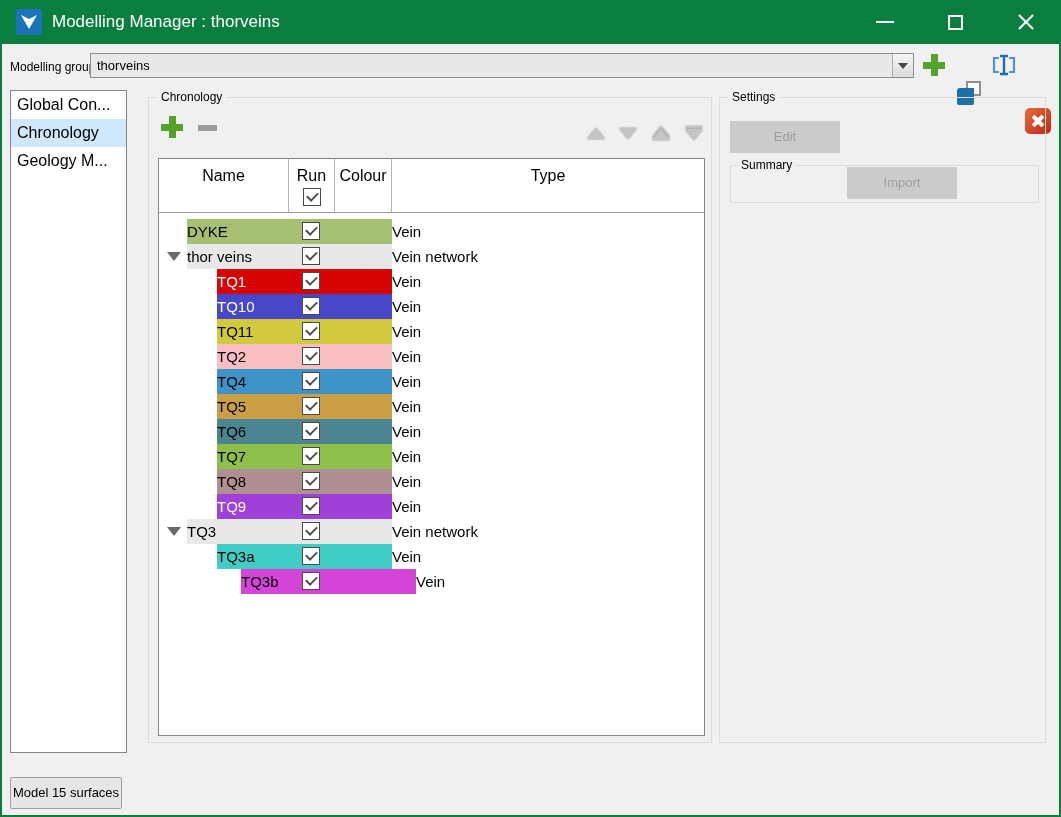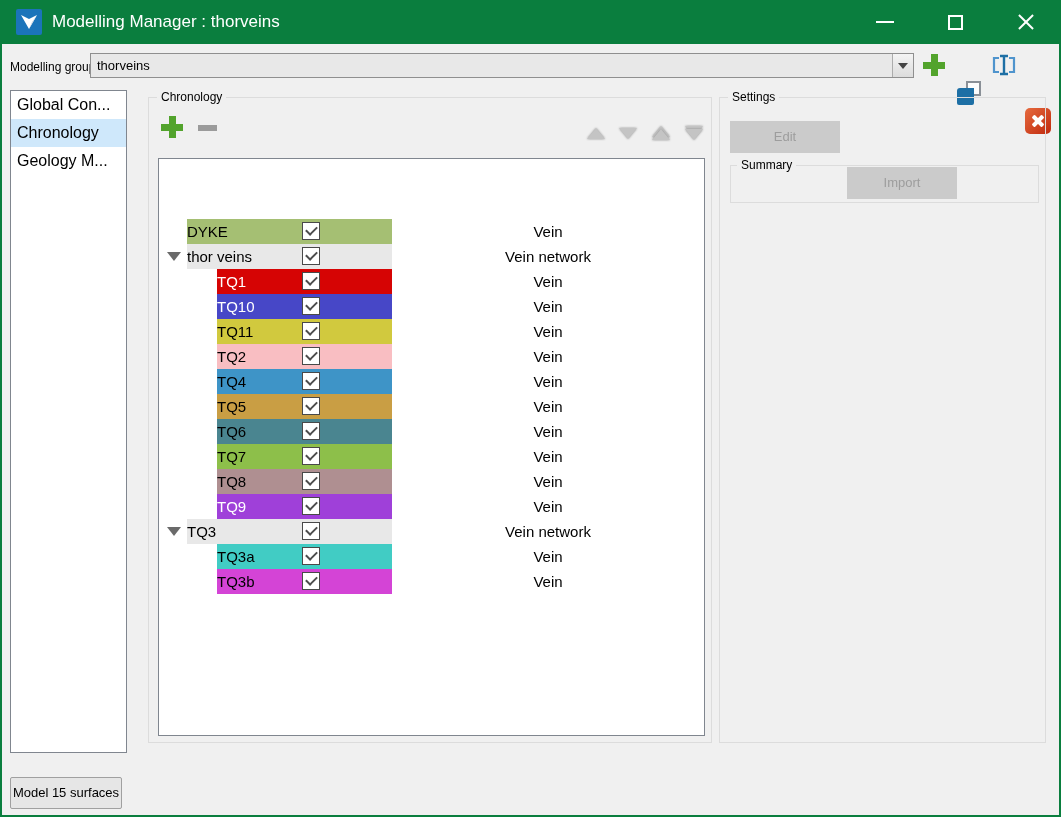--- a/index.html
+++ b/index.html
@@ -80,21 +80,21 @@
   .checkbox.checked::after { content:''; position:absolute; left:3px; top:3px; width:9px; height:5px; border-left:2px solid #4d4d4d; border-bottom:2px solid #4d4d4d; transform:rotate(-45deg); }
   .th-run .checkbox { margin-top:3px; }
 
   .tbody { position:absolute; left:0; top:55px; width:100%; bottom:0; padding-top:5px; }
   .row { position:relative; height:25px; display:flex; }
   .tree { position:relative; height:100%; background:#fff; flex:0 0 auto; }
   .tree .tri { position:absolute; left:8px; top:8px; width:0; height:0; border-left:7px solid transparent; border-right:7px solid transparent; border-top:9px solid #6a6a6a; }
   .band { position:relative; height:100%; flex:0 0 auto; }
   .band .rowname { position:absolute; left:0; top:0; height:37px; line-height:25px; font-size:15px; white-space:nowrap; }
   .row .checkbox { position:absolute; left:143px; top:3px; }
-  .type-cell { flex:1; height:100%; background:#fff; text-align:center; line-height:25px; font-size:15px; color:#000; }
+  .type-cell { flex:1; height:100%; background:#fff; line-height:25px; font-size:15px; color:#000; }
 
   
   .settings-btn { position:absolute; top:23px; width:110px; height:32px; background:#cbcbcb; color:#9d9d9d; font-size:13px; text-align:center; line-height:32px; border:none; }
   .btn-edit { left:10px; } .btn-import { left:127px;margin-top:46px; }
   .gb-summary { position:absolute; left:10px; top:67px; width:309px; height:38px; border:1px solid #dcdcdc; }
   .gb-summary .gb-label { top:-8px; left:6px; }
   .summary-value { padding:4px 6px; font-size:12px; color:#000; }
 
   
   .model-btn { position:absolute; left:8px; top:777px; width:112px; height:32px; background:#e6e6e6; border:1px solid #a0a0a0; border-radius:2px; font-size:13px; color:#000; text-align:center; line-height:30px; }
@@ -166,20 +166,35 @@
     <div class="move-btn dbl" style="left:499px;">
         <div class="tri-up"></div>
         <div class="tri-up"></div>
       </div>
     <div class="move-btn dbl" style="left:532px;">
         <div class="tri-down"></div>
         <div class="tri-down"></div>
       </div>
 
     <div class="chron-table">
+      <div class="thead">
+        <div class="th th-name">
+            <span>Name</span>
+          </div>
+        <div class="th th-run">
+          <span>Run</span>
+          <span class="checkbox checked"></span>
+        </div>
+        <div class="th th-colour">
+            <span>Colour</span>
+          </div>
+        <div class="th th-type">
+            <span>Type</span>
+          </div>
+      </div>
       <div class="tbody">
           <div class="row">
             <div class="tree" style="width: 28px;"></div>
             <div class="band" style="background: rgb(165, 191, 115); width: 205px;">
               <span class="rowname" style="color: rgb(0, 0, 0);">DYKE</span>
             </div>
             <div class="type-cell">Vein</div>
             <span class="checkbox checked"></span>
           </div>
           <div class="row">
@@ -285,21 +300,21 @@
           <div class="row">
             <div class="tree" style="width: 58px;"></div>
             <div class="band" style="background: rgb(65, 204, 196); width: 175px;">
               <span class="rowname" style="color: rgb(0, 0, 0);">TQ3a</span>
             </div>
             <div class="type-cell">Vein</div>
             <span class="checkbox checked"></span>
           </div>
           <div class="row">
             <div class="tree" style="width: 58px;"></div>
-            <div class="band" style="background: rgb(212, 68, 214); width: 175px;">
+            <div class="band" style="background: rgb(212, 68, 214); width: 175px; margin-left: 24px;">
               <span class="rowname" style="color: rgb(0, 0, 0);">TQ3b</span>
             </div>
             <div class="type-cell">Vein</div>
             <span class="checkbox checked"></span>
           </div>
         </div>
     </div>
   </div>
 
   <div class="groupbox gb-settings">

